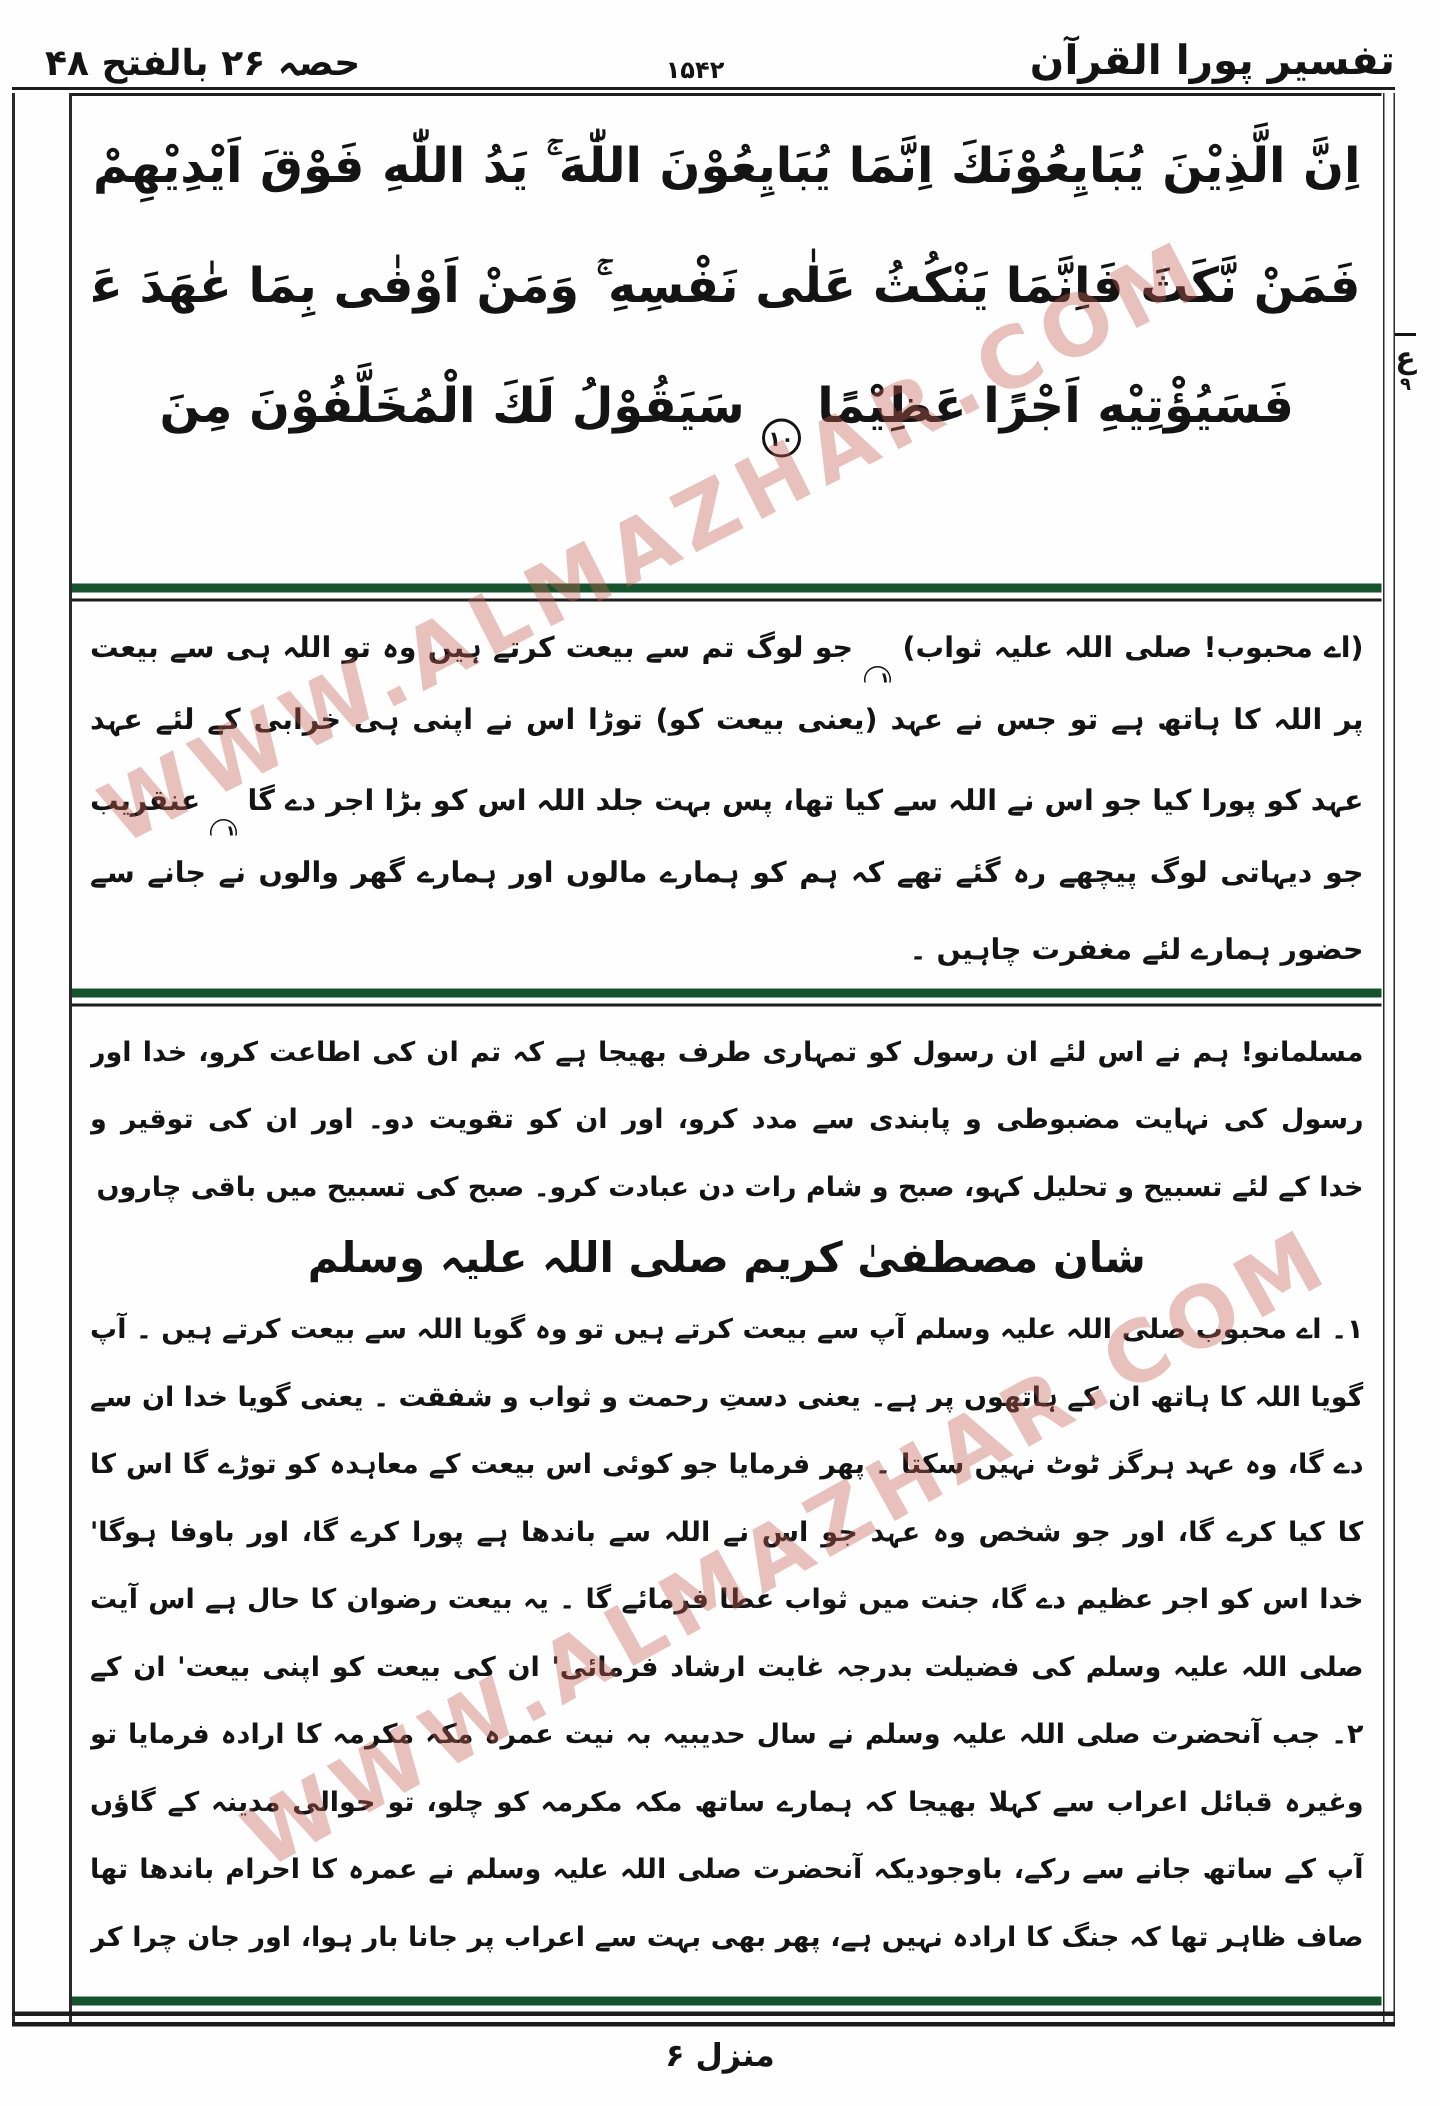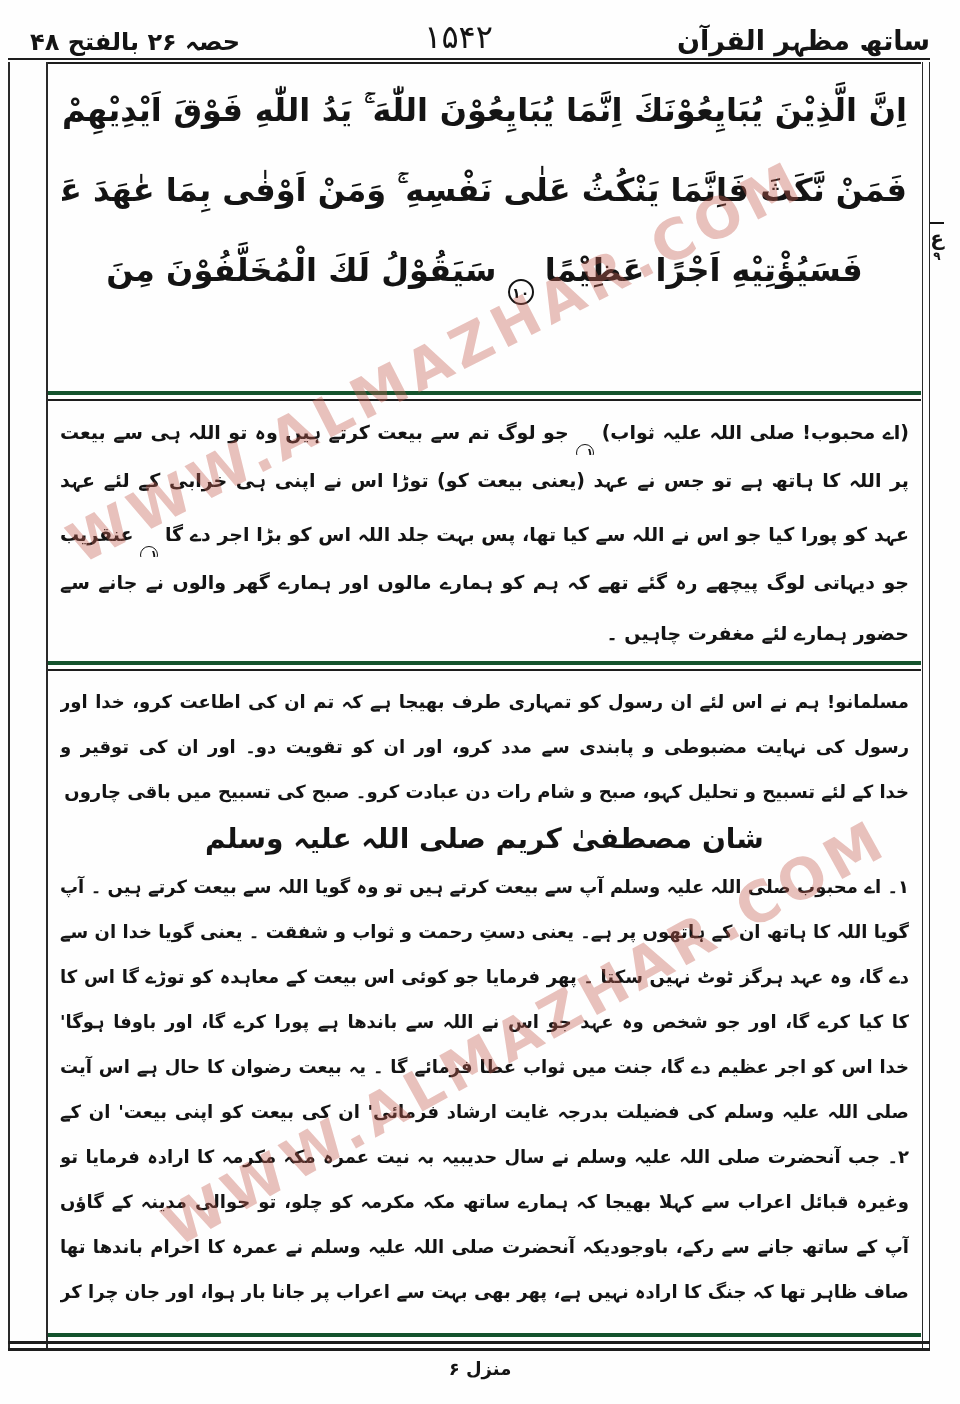--- a/index.html
+++ b/index.html
@@ -4,32 +4,32 @@
 <style>
   * { margin:0; padding:0; box-sizing:border-box; }
   html,body { width:960px; height:1404px; background:#ffffff; }
   body { font-family:"DejaVu Sans", sans-serif; color:#141414; }
   .page { position:relative; width:960px; height:1404px; background:#fefefe; overflow:hidden; direction:rtl; }
 
   
   .hdr { position:absolute; top:8px; left:30px; right:30px; height:48px;
          display:flex; align-items:flex-end; justify-content:space-between; direction:rtl; }
   .hdr-title { font-size:27px; font-weight:bold; }
-  .hdr-page  { font-size:32px; font-weight:normal; letter-spacing:2px; }
+  .hdr-page  { font-size:16px; font-weight:bold; letter-spacing:2px; }
   .hdr-part  { font-size:24px; font-weight:bold; }
   .hdr-rule  { position:absolute; top:58px; left:8px; right:30px; height:2px; background:#1d1d1d; }
 
   
   .vline { position:absolute; top:62px; height:1286px; width:1.5px; background:#2a2a2a; }
   .vl-out-r { right:30px; } .vl-in-r { right:37px; }
   .vl-in-l  { left:46px; }  .vl-out-l { left:8px; }
 
   
   .sec { position:absolute; right:39px; left:48px; border-top:2px solid #1d1d1d;
-         border-bottom:4px solid #14532d; direction:rtl; }
+         border-bottom:6px solid #14532d; direction:rtl; }
   .sec-quran { top:62px;  height:333px; padding:6px 14px; }
   .sec-trans { top:399px; height:266px; padding:3px 12px; }
   .sec-comm  { top:669px; height:668px; padding:8px 12px; }
 
   .line { overflow:hidden; direction:rtl; }
   .jline { text-align:justify; text-align-last:justify; }
   .rline { text-align:right; }
   .cline { text-align:center; text-align-last:center; }
 
   .q-line { height:80px; line-height:80px; font-size:32px; font-weight:bold; white-space:nowrap; }
@@ -38,21 +38,21 @@
   .c-head { height:50px; line-height:50px; font-size:28px; font-weight:bold; }
 
   .badge { display:inline-block; min-width:26px; height:26px; line-height:24px; border:2px solid #141414;
            border-radius:50%; font-size:14px; text-align:center; vertical-align:middle; font-weight:bold;margin-top:40px; }
   .badge-sm { min-width:18px; height:18px; line-height:16px; border-width:1.5px; font-size:11px; }
 
   
   .brule1 { position:absolute; top:1341px; left:8px; right:30px; height:2.5px; background:#1d1d1d; }
   .brule2 { position:absolute; top:1348px; left:8px; right:30px; height:2.5px; background:#1d1d1d; }
   .footer { position:absolute; top:1358px; left:0; right:0; text-align:center;
-            font-size:18px; font-weight:bold; }
+            font-size:21px; font-weight:bold; }
 
   
   .ruku { position:absolute; top:222px; right:12px; width:22px; display:flex; flex-direction:column;
           align-items:center; font-weight:bold; }
   .ruku .dash { width:14px; height:2px; background:#141414; margin-bottom:2px; }
   .ruku .ltr  { font-size:20px; line-height:24px; }
   .ruku .num  { font-size:12px; line-height:12px; }
 
   
   .wm { position:absolute; direction:ltr; text-align:center; font-weight:bold;
@@ -60,21 +60,21 @@
         pointer-events:none; z-index:6; font-family:"DejaVu Sans", sans-serif; }
   .wm1 { left:30px;  top:340px; width:770px; transform:rotate(-27deg); }
   .wm2 { left:110px; top:1000px; width:830px; transform:rotate(-29deg); }
 </style>
 </head>
 <body>
 
 <div class="page">
 
   <div class="hdr">
-    <div class="hdr-title">ساتھ مظہر القرآن</div>
+    <div class="hdr-title">تفسیر پورا القرآن</div>
     <div class="hdr-page">۱۵۴۲</div>
     <div class="hdr-part">حصہ ۲۶ بالفتح ۴۸</div>
   </div>
   <div class="hdr-rule"></div>
 
   <div class="vline vl-out-r"></div>
   <div class="vline vl-in-r"></div>
   <div class="vline vl-in-l"></div>
   <div class="vline vl-out-l"></div>
 

